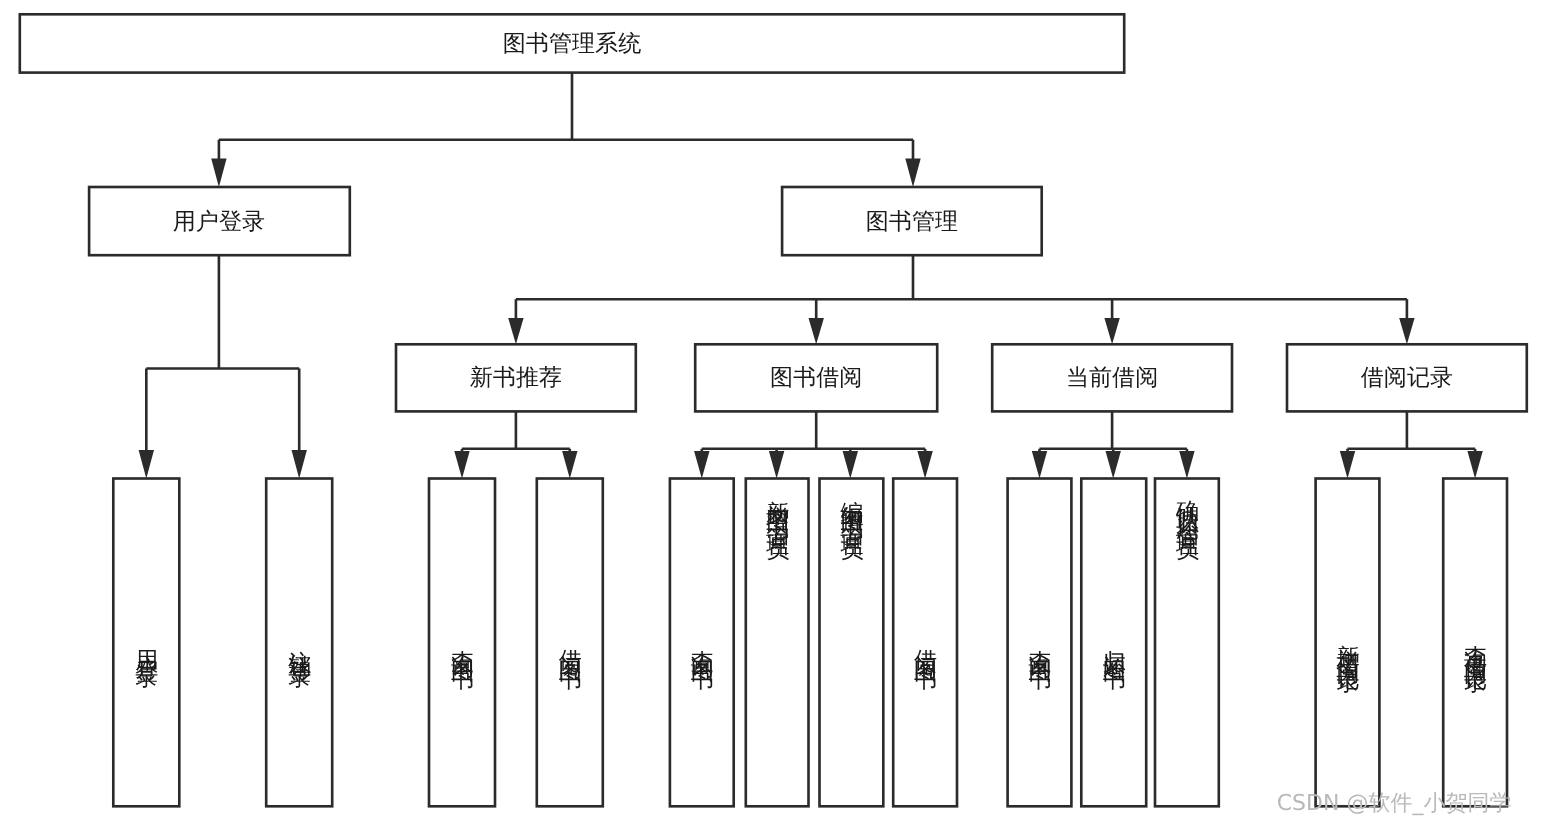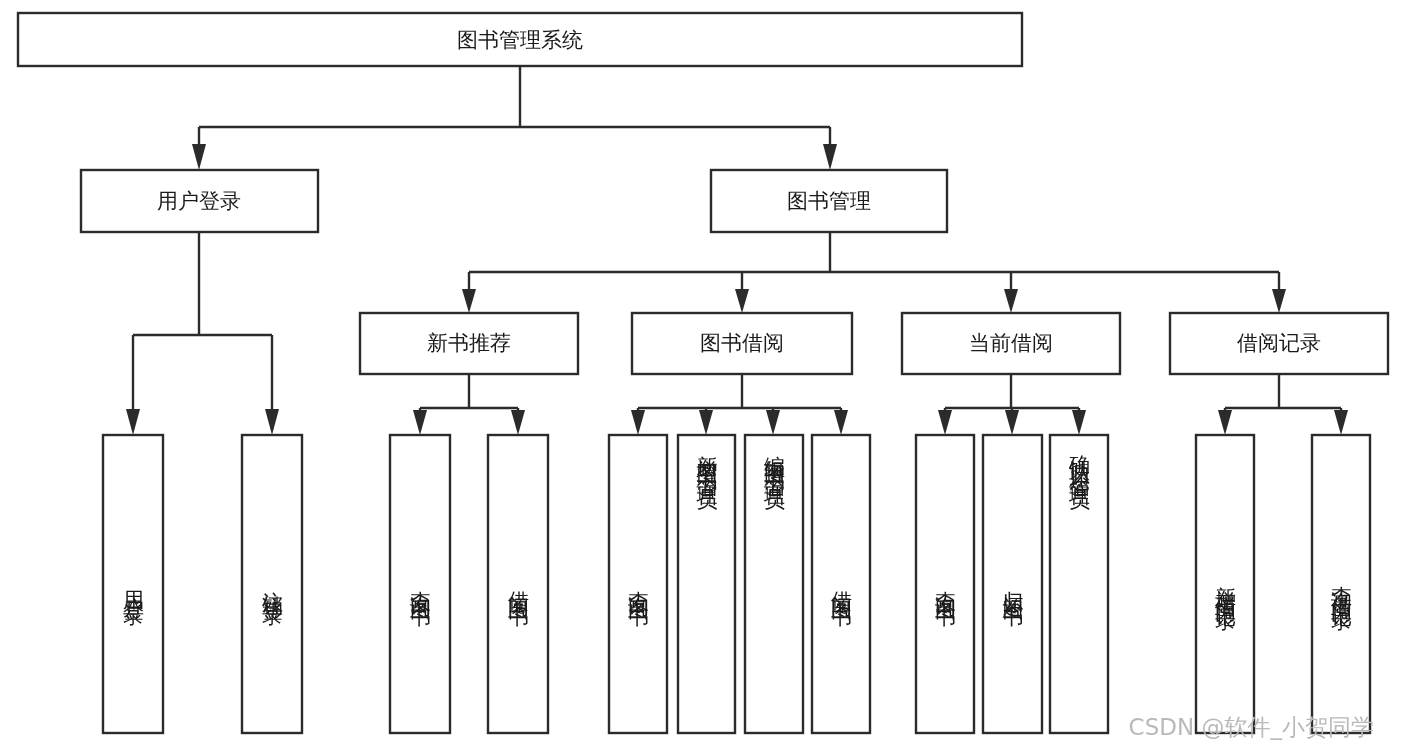--- a/index.html
+++ b/index.html
@@ -66,21 +66,21 @@
     color: #1a1a1a;
     letter-spacing: 5px;
     white-space: nowrap;
   }
   .vnode.center .vtext { margin-top: auto; margin-bottom: auto; }
   .watermark {
     position: absolute;
     right: 8px;
     bottom: 4px;
     color: #b9b9b9;
-    font-size: 23px;
+    font-size: 20px;
     font-family: "DejaVu Sans", "Liberation Sans", sans-serif;
     white-space: nowrap;
     user-select: none;
   }
 </style>
 </head>
 <body>
 
 <div id="chart-root">
 

